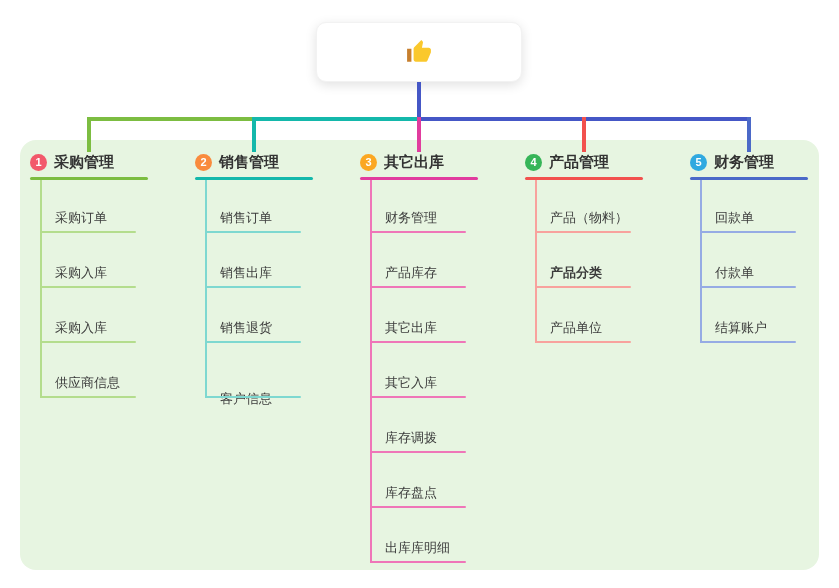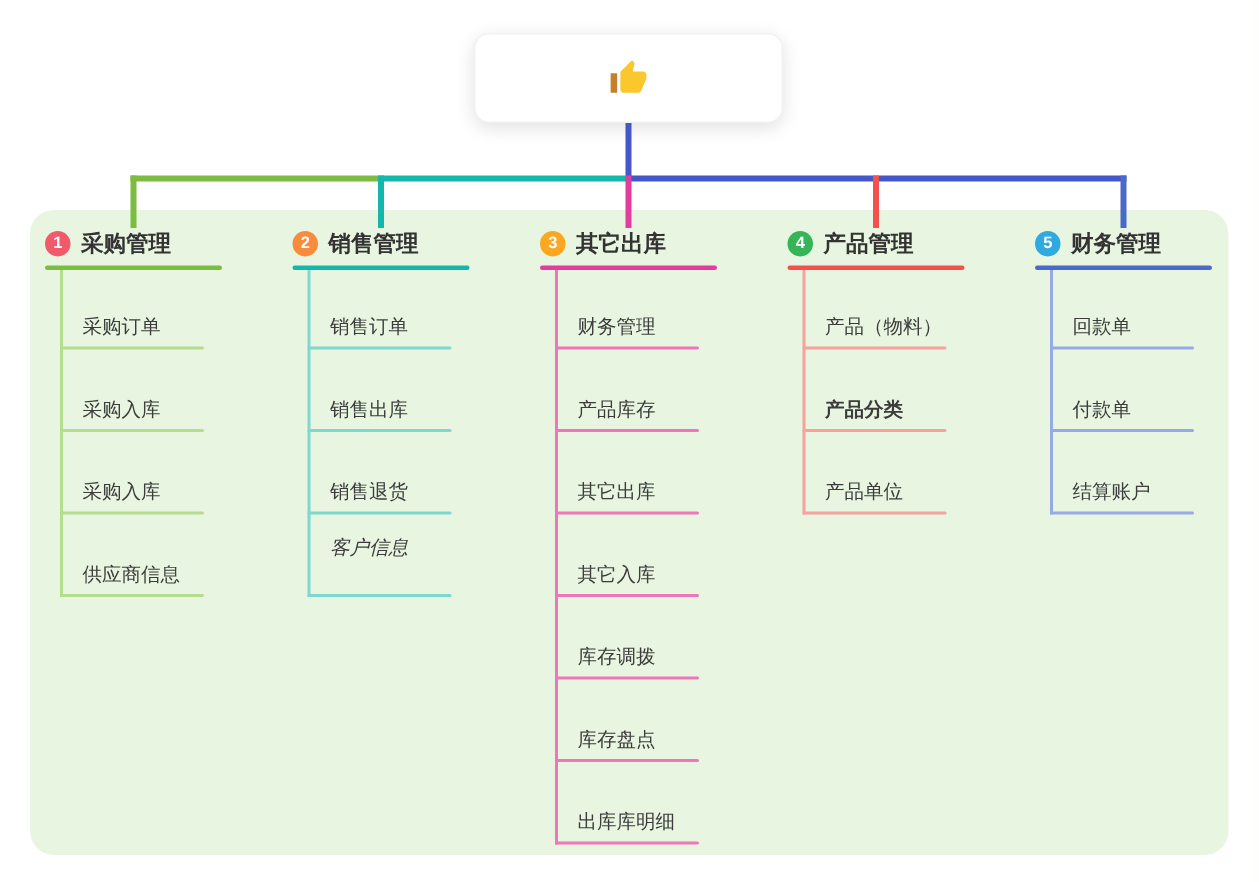--- a/index.html
+++ b/index.html
@@ -80,21 +80,21 @@
           <span class="branch-label">销售管理</span>
         </div>
         <div class="branch-underline" style="background: rgb(20, 184, 171);"></div>
         <div class="spine" style="background: rgb(126, 216, 208); height: 218px;"></div>
         <div class="item" style="top: 59px;">销售订单</div>
         <div class="item-underline" style="top: 81px; background: rgb(126, 216, 208);"></div>
         <div class="item" style="top: 114px;">销售出库</div>
         <div class="item-underline" style="top: 136px; background: rgb(126, 216, 208);"></div>
         <div class="item" style="top: 169px;">销售退货</div>
         <div class="item-underline" style="top: 191px; background: rgb(126, 216, 208);"></div>
-        <div class="item" style="top: 206px; font-style: italic;">客户信息</div>
+        <div class="item" style="top: 240px;">客户信息</div>
         <div class="item-underline" style="top: 246px; background: rgb(126, 216, 208);"></div>
       </div>
       <div class="branch" style="left: 360px;">
         <div class="branch-header">
           <span class="badge" style="background: rgb(251, 167, 34);">3</span>
           <span class="branch-label">其它出库</span>
         </div>
         <div class="branch-underline" style="background: rgb(225, 60, 158);"></div>
         <div class="spine" style="background: rgb(239, 118, 184); height: 383px;"></div>
         <div class="item" style="top: 59px;">财务管理</div>

